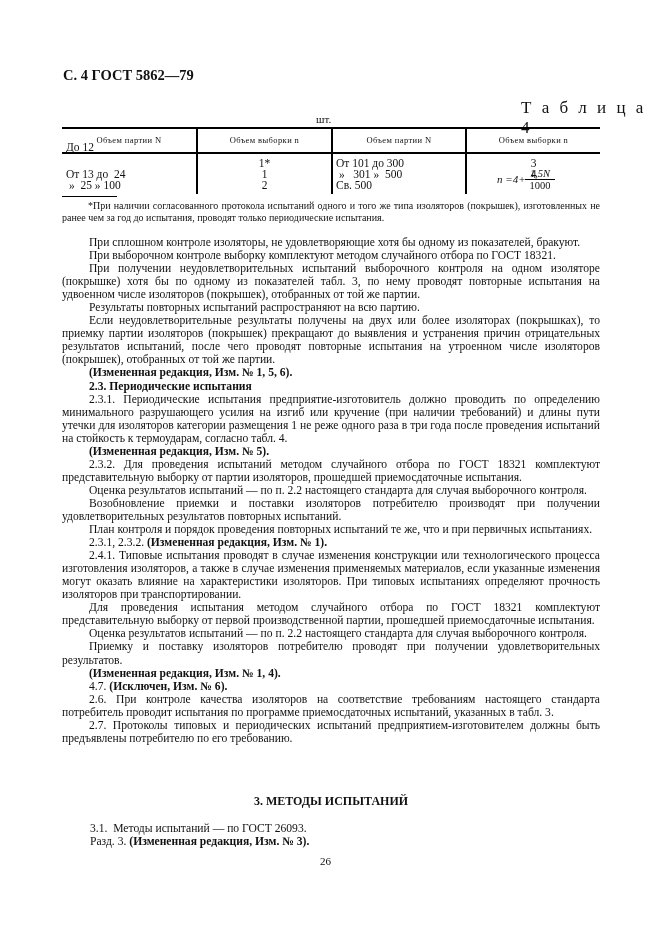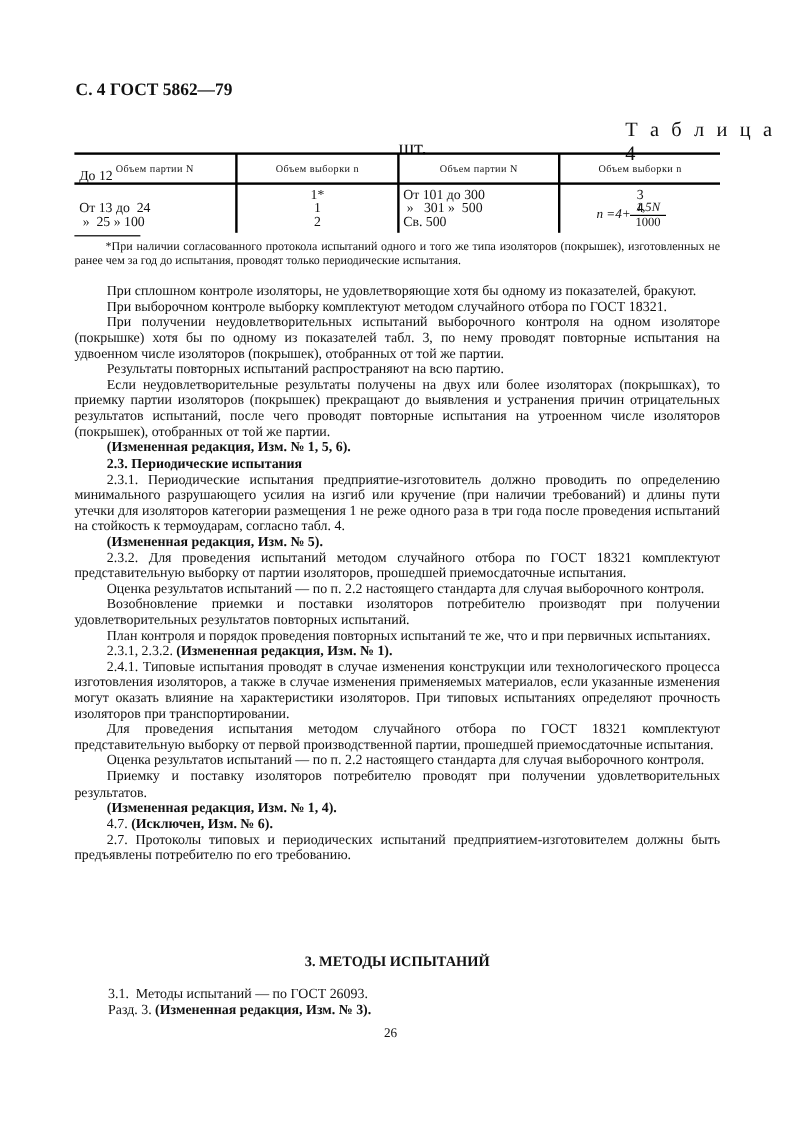--- a/index.html
+++ b/index.html
@@ -1,21 +1,21 @@
 <!DOCTYPE html>
 <html><head>
 <meta charset="utf-8">
 <style>
   html, body { margin: 0; padding: 0; background: #ffffff; }
   body { width: 661px; height: 936px; position: relative; overflow: hidden;
          font-family: "Liberation Serif", "DejaVu Serif", serif; color: #111; }
   .abs { position: absolute; }
   .header { left: 63px; top: 67px; font-size: 14.5px; font-weight: bold; }
   .tbl-caption { left: 521px; top: 98px; font-size: 17px; letter-spacing: 3px; }
-  .tbl-unit { left: 332px; top: 113px; font-size: 17px; }
+  .tbl-unit { left: 316px; top: 113px; font-size: 11px; }
   .hline { position: absolute; background: #000; }
   .vline { position: absolute; background: #000; width: 2px; }
   .th { position: absolute; top: 135px; font-size: 8.5px; letter-spacing: 0.4px; text-align: center; }
   .cell { position: absolute; font-size: 11.5px; line-height: 11.5px; }
   .center { text-align: center; }
   .formula { position: absolute; left: 497px; top: 173px; font-size: 11px; }
   .formula .frac { position: absolute; left: 28px; top: -5px; width: 30px; text-align: center; font-size: 10.5px; line-height: 11px; }
   .formula .frac .num { border-bottom: 1px solid #000; padding-bottom: 0px; }
   .footnote-rule { left: 62px; top: 196px; width: 55px; height: 1px; background: #000; }
   .footnote { left: 62px; top: 200px; width: 538px; font-size: 10px; line-height: 12px; text-align: justify; }
@@ -88,20 +88,21 @@
   <p class="ind">Оценка результатов испытаний — по п. 2.2 настоящего стандарта для случая выборочного контроля.</p>
   <p class="ind">Возобновление приемки и поставки изоляторов потребителю производят при получении удовлетворительных результатов повторных испытаний.</p>
   <p class="ind">План контроля и порядок проведения повторных испытаний те же, что и при первичных испытаниях.</p>
   <p class="ind"><span>2.3.1, 2.3.2. </span><span class="b">(Измененная редакция, Изм. № 1).</span></p>
   <p class="ind">2.4.1. Типовые испытания проводят в случае изменения конструкции или технологического процесса изготовления изоляторов, а также в случае изменения применяемых материалов, если указанные изменения могут оказать влияние на характеристики изоляторов. При типовых испытаниях определяют прочность изоляторов при транспортировании.</p>
   <p class="ind">Для проведения испытания методом случайного отбора по ГОСТ 18321 комплектуют представительную выборку от первой производственной партии, прошедшей приемосдаточные испытания.</p>
   <p class="ind">Оценка результатов испытаний — по п. 2.2 настоящего стандарта для случая выборочного контроля.</p>
   <p class="ind">Приемку и поставку изоляторов потребителю проводят при получении удовлетворительных результатов.</p>
   <p class="ind b">(Измененная редакция, Изм. № 1, 4).</p>
   <p class="ind"><span>4.7. </span><span class="b">(Исключен, Изм. № 6).</span></p>
+  <p class="ind">2.6. При контроле качества изоляторов на соответствие требованиям настоящего стандарта потребитель проводит испытания по программе приемосдаточных испытаний, указанных в табл. 3.</p>
   <p class="ind">2.7. Протоколы типовых и периодических испытаний предприятием-изготовителем должны быть предъявлены потребителю по его требованию.</p>
 </div>
 
 <div class="abs section-title">3. МЕТОДЫ ИСПЫТАНИЙ</div>
 <div class="abs sec3">
   <div style="white-space:pre;">3.1.  Методы испытаний — по ГОСТ 26093.</div>
   <div><span>Разд. 3. </span><span class="b">(Измененная редакция, Изм. № 3).</span></div>
 </div>
 
 <div class="abs page-no">26</div>

